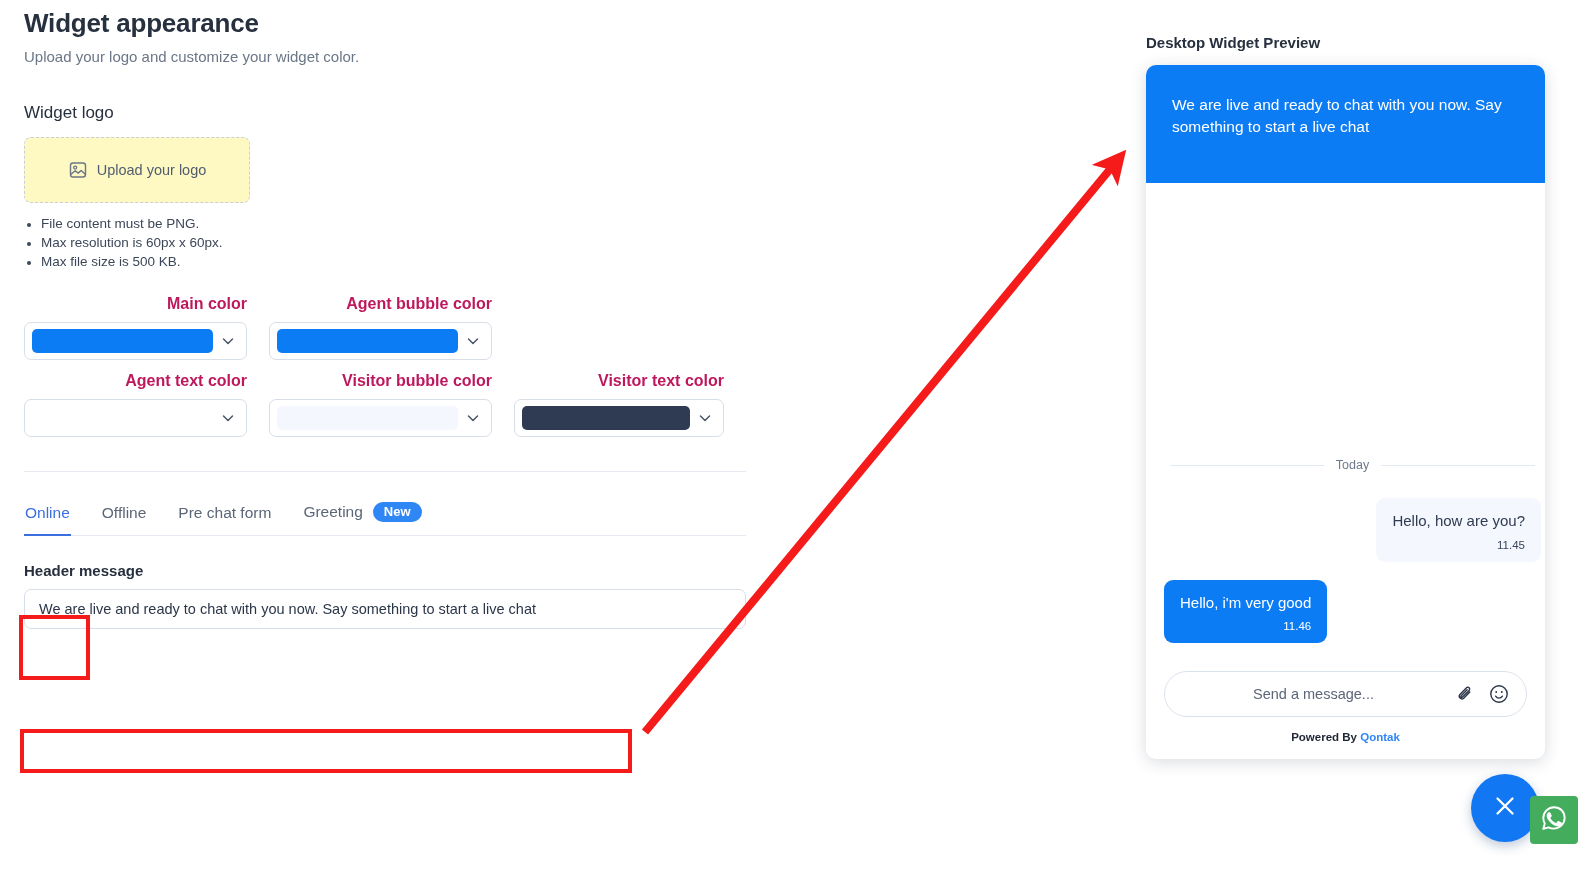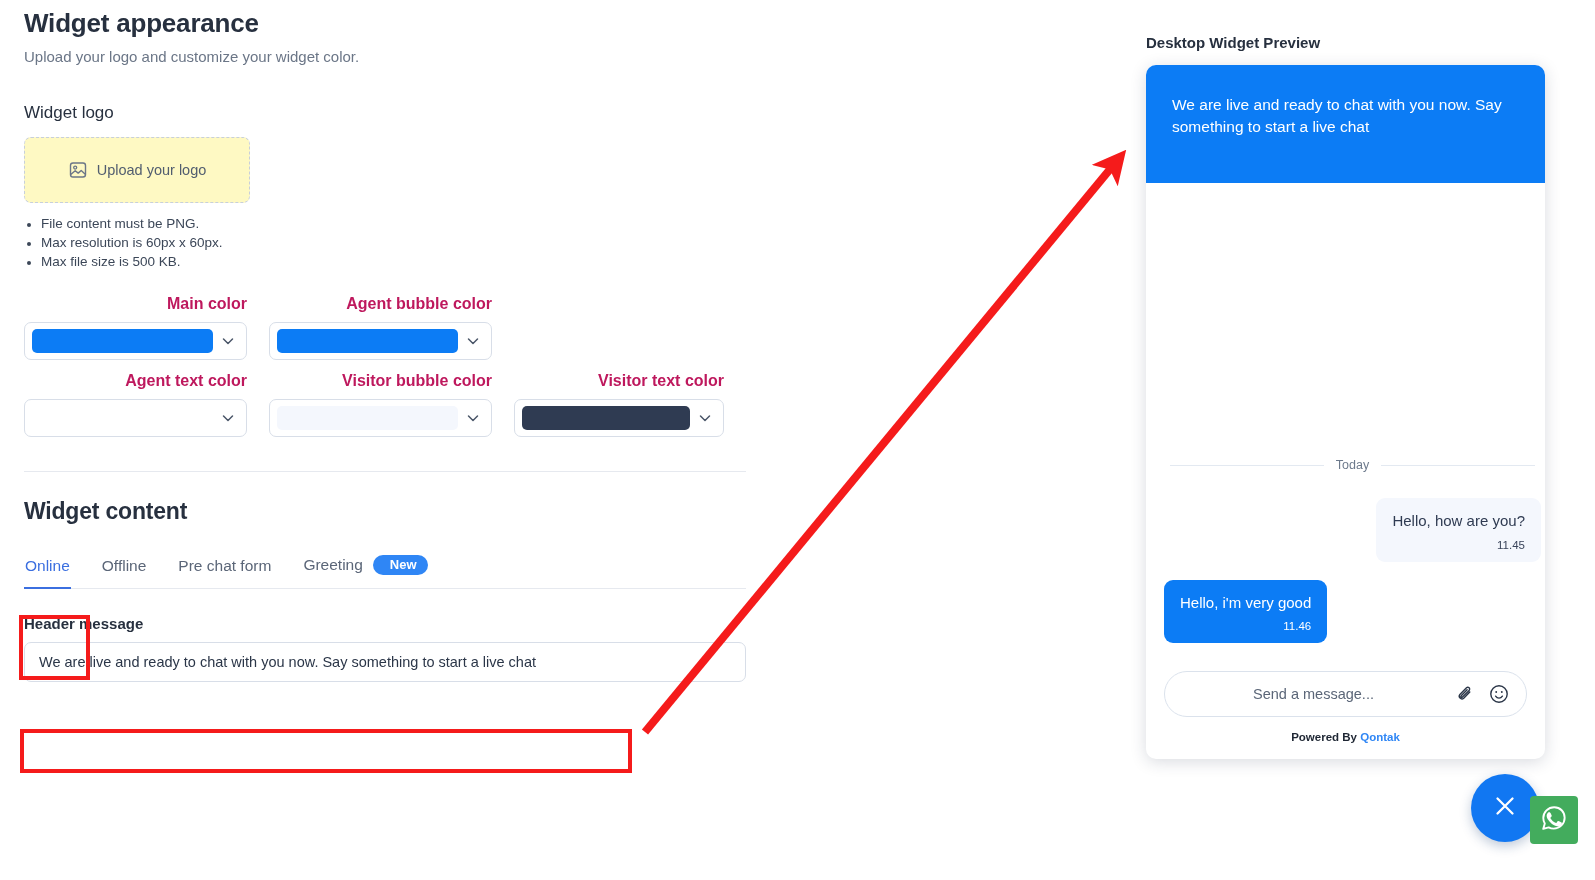--- a/index.html
+++ b/index.html
@@ -162,21 +162,21 @@
     left: 0; right: 0; bottom: -1px;
     height: 2.5px;
     background: #3b6fe0;
   }
   .badge-new {
     background: #2f86f5;
     color: #fff;
     font-size: 13px;
     font-weight: bold;
     border-radius: 11px;
-    padding: 3px 11px 4px 17px;
+    padding: 3px 11px 4px 11px;
     line-height: 1;
   }
 
   
   .field-label {
     margin-top: 26px;
     font-size: 15px;
     font-weight: bold;
     color: #27303f;
   }
@@ -464,21 +464,20 @@
               <path d="M4.5 7l4.5 4.5L13.5 7" stroke="#4a5668" stroke-width="1.5" stroke-linecap="round" stroke-linejoin="round"></path>
             </svg>
         </span>
       </div>
     </div>
 
   </div>
 
   <div class="divider"></div>
 
-  <div class="page-title" style="font-size:23px;margin-top:26px;">Widget content</div>
 
   <div class="tabs-row">
     <div class="tab active">
       <span>Online</span>
     </div>
     <div class="tab">
       <span>Offline</span>
     </div>
     <div class="tab">
       <span>Pre chat form</span>

